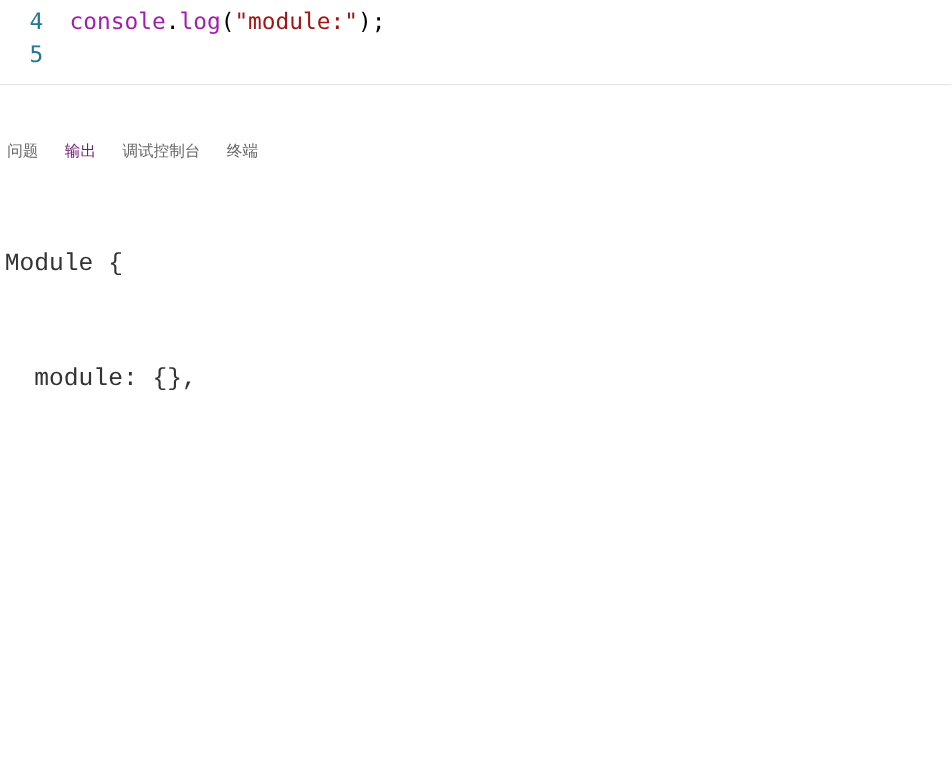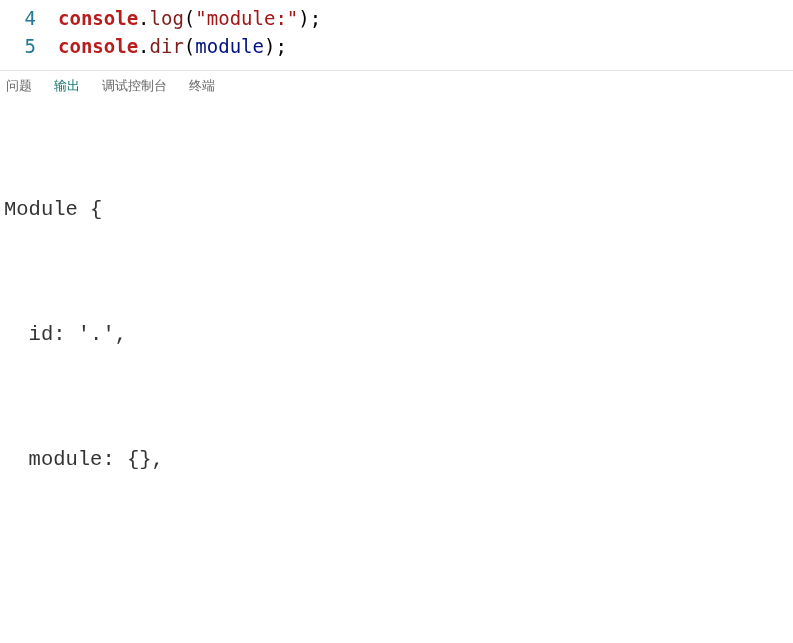--- a/index.html
+++ b/index.html
@@ -1,55 +1,53 @@
 <!DOCTYPE html>
 <html><head>
 <meta charset="utf-8">
 <style>
   * { box-sizing: border-box; margin: 0; padding: 0; }
   html, body { width: 793px; height: 643px; overflow: hidden; background: #fff; font-family: Consolas, "Courier New", monospace; }
   .editor { background: #fff; padding: 4px 0 10px 0; }
   .code-line { display: flex; align-items: baseline; font-size: 19px; line-height: 28px; }
   .gutter { width: 58px; text-align: right; padding-right: 22px; color: #237893; font-family: Consolas, monospace; }
   .code { font-family: Consolas, monospace; white-space: pre; }
-  .tk-ident { color: #b91c1c; font-weight: bold; }
-  .tk-method { color: #7f1d1d; }
+  .tk-ident { color: #a21caf; }
+  .tk-method { color: #a21caf; }
   .tk-punc { color: #000000; }
   .tk-str { color: #A31515; }
   .tk-var { color: #001080; }
   .panel-tabs { display: flex; gap: 22px; padding: 6px 0 6px 6px; border-top: 1px solid #e5e5e5; font-family: "Microsoft YaHei", "PingFang SC", sans-serif; font-size: 13px; color: #666; }
-  .panel-tab { cursor: pointer; }
-  .panel-tab.active { color: #0f766e; }
+  .panel-tab { cursor: pointer; margin-top: 40px; }
+  .panel-tab.active { color: #701a75; }
   .terminal { padding: 0 6px 6px 4px; font-family: Consolas, "Courier New", monospace; font-size: 20.5px; line-height: 32px; color: #333; white-space: pre; position: relative; }
-  .term-line { white-space: pre; margin-top: 29px; }
+  .term-line { white-space: pre; }
 </style>
 </head>
 <body>
 
 <div class="editor">
   <div class="code-line">
     <span class="gutter">4</span>
     <span class="code"><span class="tk-ident">console</span><span class="tk-punc">.</span><span class="tk-method">log</span><span class="tk-punc">(</span><span class="tk-str">"module:"</span><span class="tk-punc">)</span><span class="tk-punc">;</span></span>
   </div>
   <div class="code-line">
     <span class="gutter">5</span>
-    <span class="code"><span class="tk-ident">console</span><span class="tk-punc">.</span><span class="tk-method">dir</span><span class="tk-punc">(</span><span class="tk-var">module</span><span class="tk-punc">)</span><span class="tk-punc">;</span></span>
   </div>
 </div>
 
 <div class="panel-tabs">
   <span class="panel-tab">问题</span>
   <span class="panel-tab active">输出</span>
   <span class="panel-tab">调试控制台</span>
   <span class="panel-tab">终端</span>
 </div>
 
 <div class="terminal">
   <div class="term-line">Module {</div>
-  <div class="term-line">  id: '.',</div>
   <div class="term-line">  module: {},</div>
   
   
   
   
   
   
   
   
   

